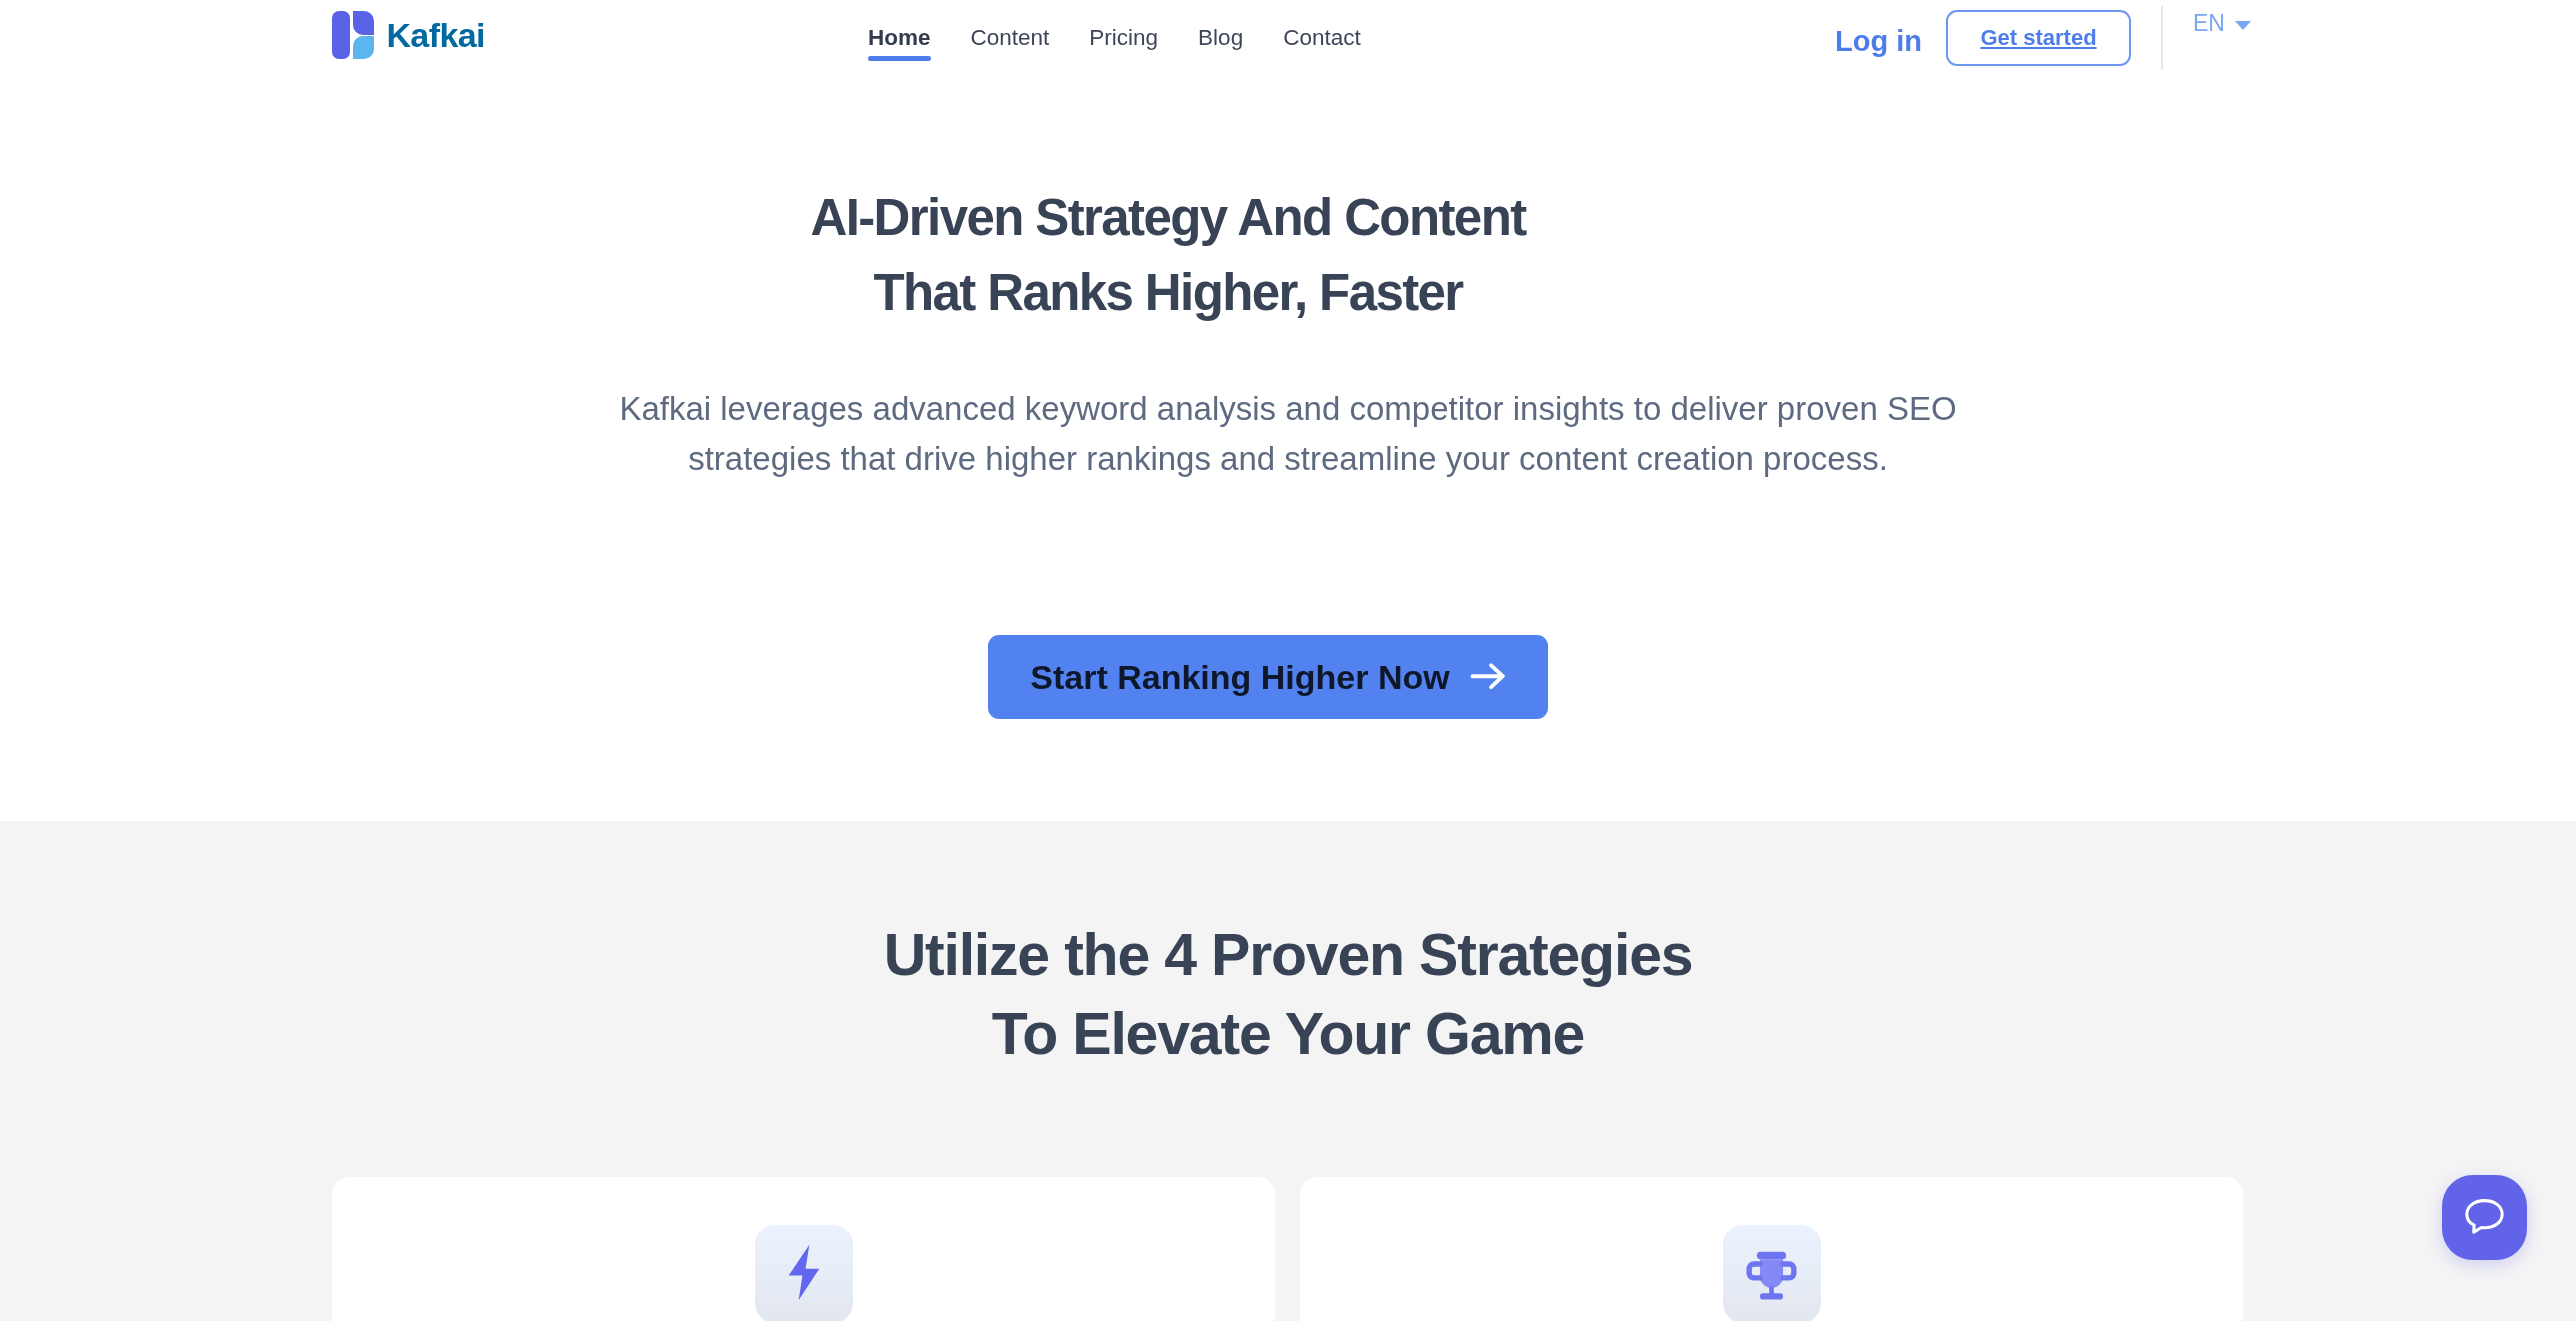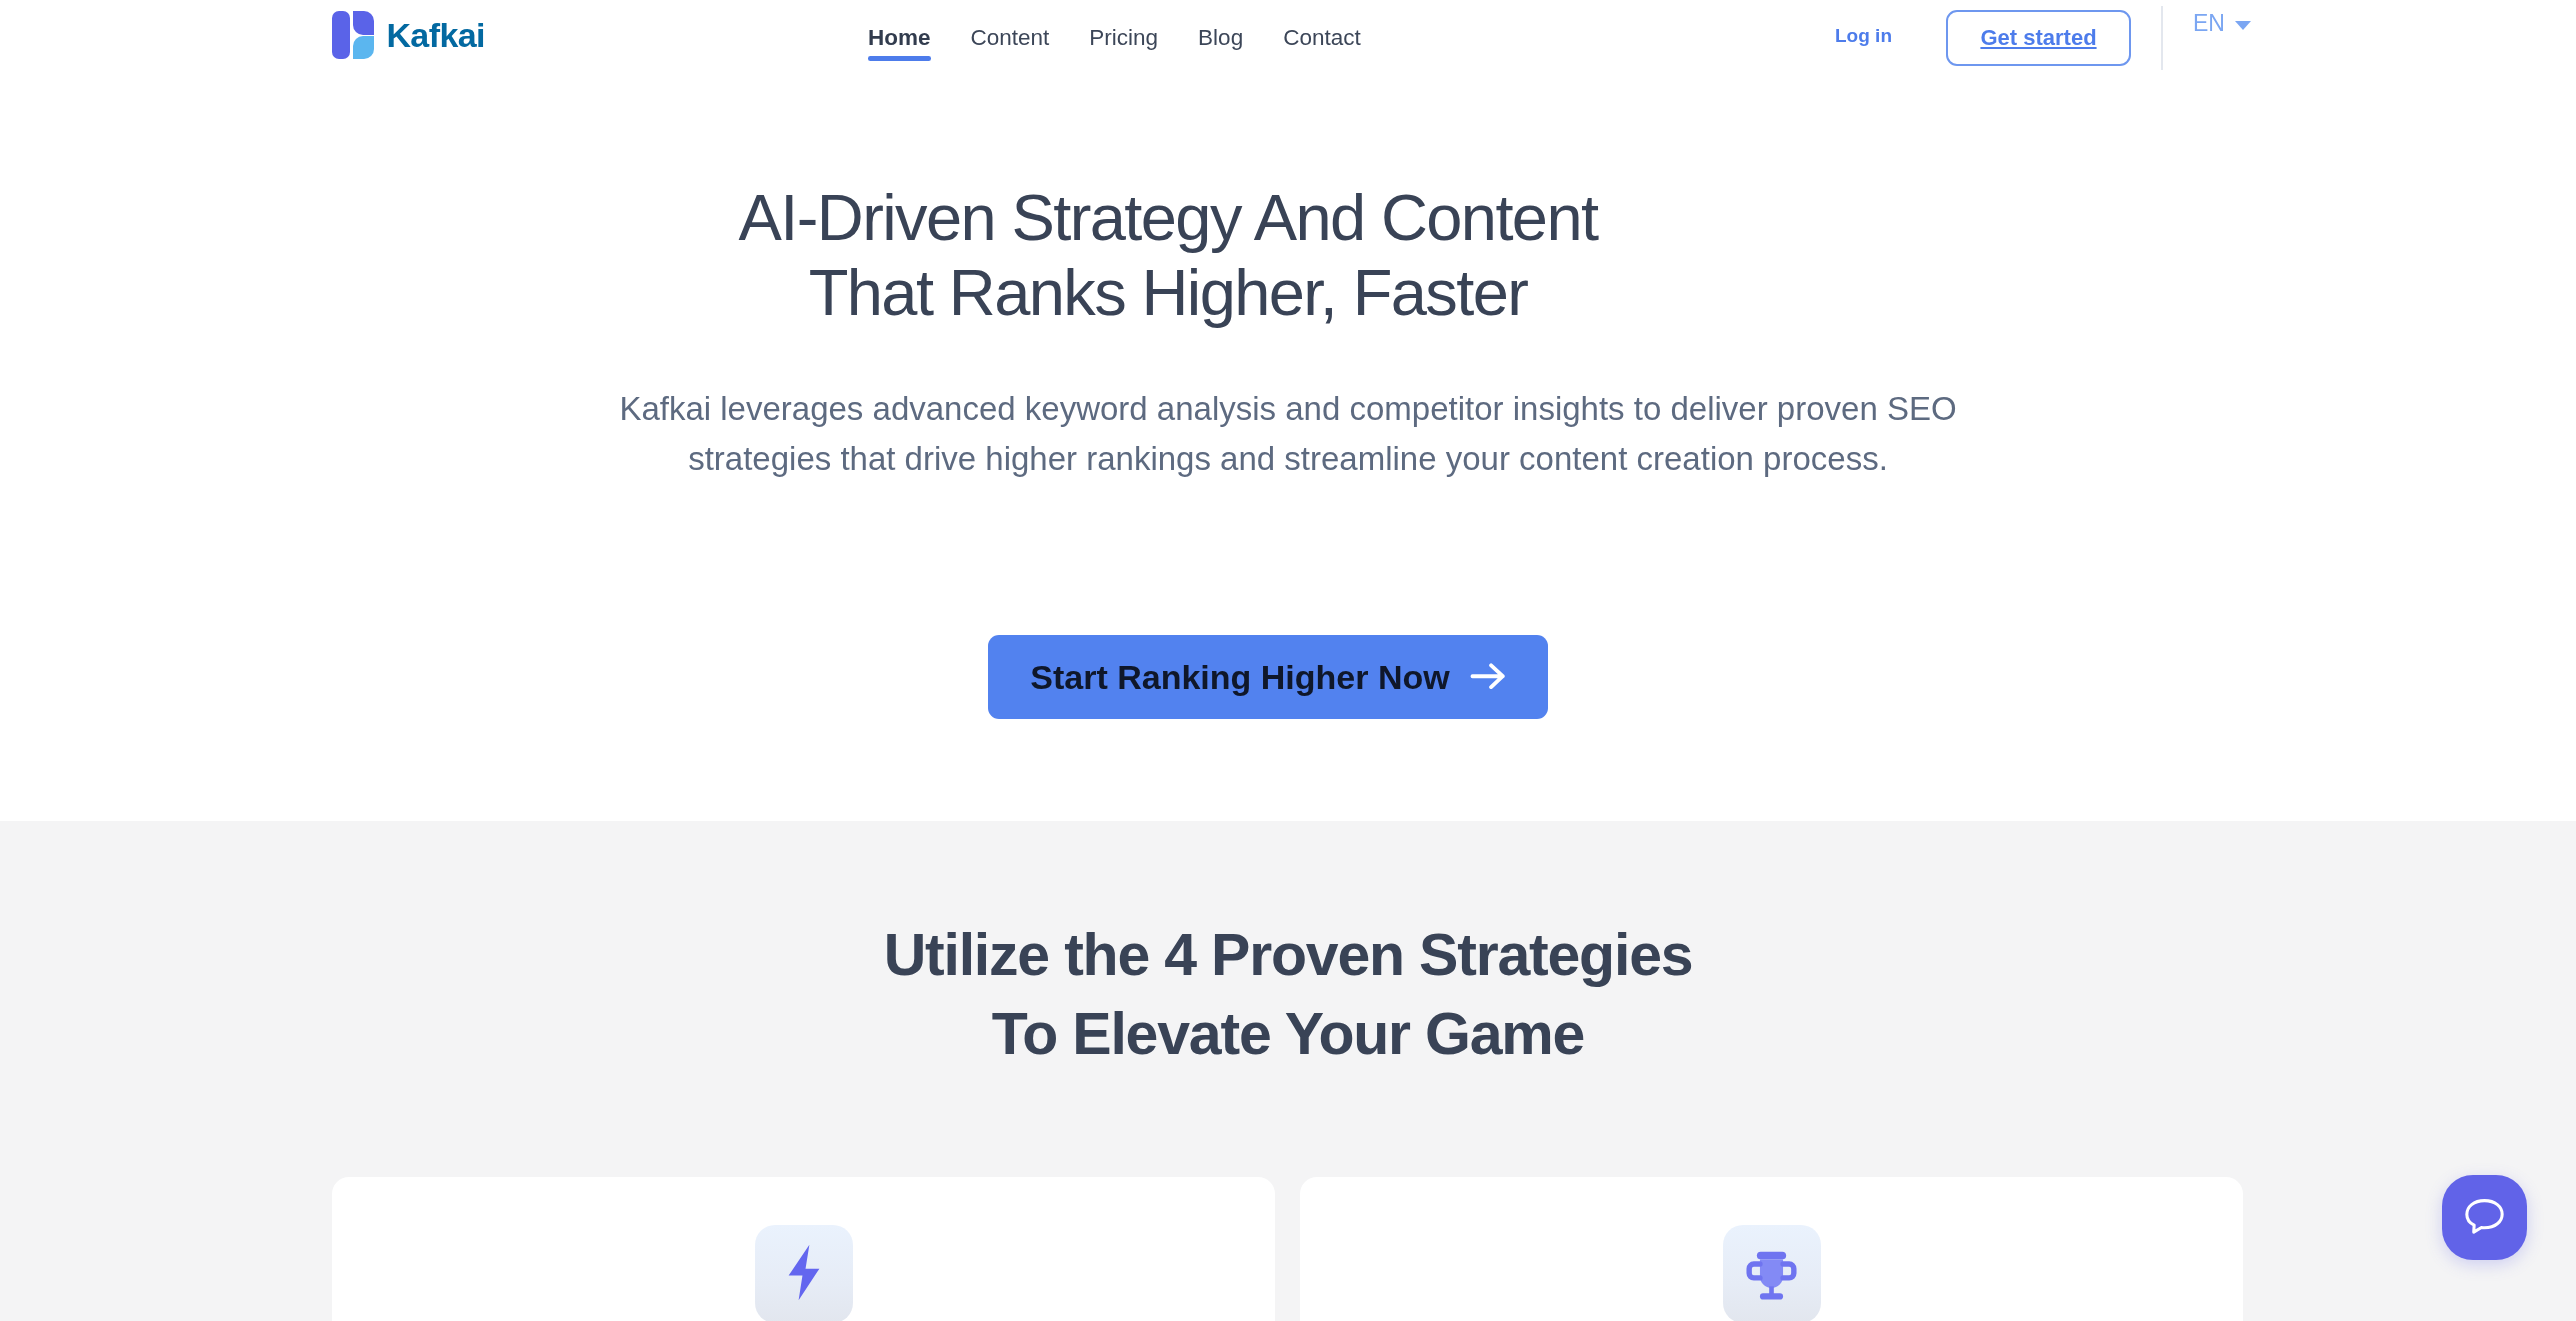--- a/index.html
+++ b/index.html
@@ -111,21 +111,21 @@
     bottom: 3.1px;
     width: 100%;
     height: 4.7px;
     background: #4d7ceb;
     border-radius: 2.3px;
   }
   .login-link {
     position: absolute;
     left: 1835px;
     top: 25px;
-    font-size: 19px;
+    font-size: 29px;
     font-weight: 700;
     color: #4d7ceb;
     text-decoration: none;
     white-space: nowrap;
   }
   .get-started-btn {
     position: absolute;
     left: 1946px;
     top: 10px;
     width: 185px;
@@ -175,22 +175,22 @@
     margin-top: 3.1px;
   }
 
   
   .hero-title {
     position: absolute;
     left: 0;
     top: 180px;
     width: 2336px;
     text-align: center;
-    font-size: 65px;
-    font-weight: 400;
+    font-size: 51px;
+    font-weight: 700;
     line-height: 75px;
     letter-spacing: -1.6px;
     color: #394356;
   }
   .hero-title .ln { display: block; }
 
   .hero-sub {
     position: absolute;
     left: 50%;
     transform: translateX(-50%);

